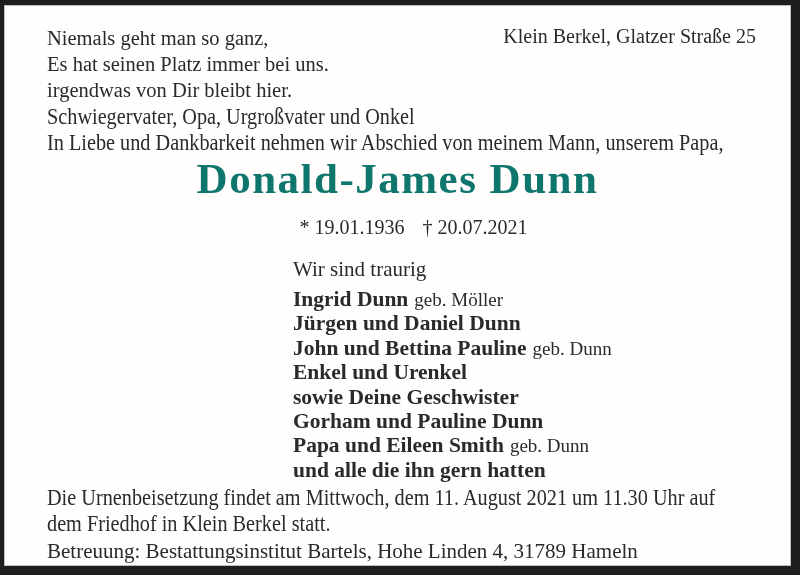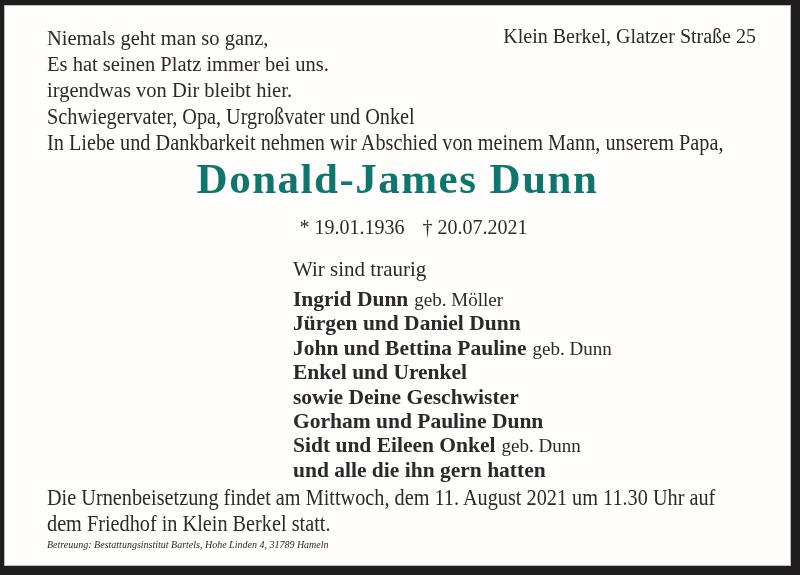--- a/index.html
+++ b/index.html
@@ -102,23 +102,22 @@
     font-size: 19px;
     margin-left: 6px;
   }
   .funeral {
     left: 42px;
     top: 479px;
   }
   .care {
     left: 42px;
     top: 533px;
-    font-size: 10px;
+    font-size: 21px;
     white-space: nowrap;
-    font-style: italic;
   }
 </style>
 </head>
 <body>
 
 <div class="paper">
 
   <div class="abs epigraph">
     <div>Niemals geht man so ganz,</div>
     <div>Es hat seinen Platz immer bei uns.</div>
@@ -140,21 +139,21 @@
 
   <div class="abs mourning-lead">Wir sind traurig</div>
 
   <div class="abs mourners">
     <div class="mourner-row"><span class="mourner-name">Ingrid Dunn</span><span class="mourner-suffix">geb. Möller</span></div>
     <div class="mourner-row"><span class="mourner-name">Jürgen und Daniel Dunn</span><span class="mourner-suffix"></span></div>
     <div class="mourner-row"><span class="mourner-name">John und Bettina Pauline</span><span class="mourner-suffix">geb. Dunn</span></div>
     <div class="mourner-row"><span class="mourner-name">Enkel und Urenkel</span><span class="mourner-suffix"></span></div>
     <div class="mourner-row"><span class="mourner-name">sowie Deine Geschwister</span><span class="mourner-suffix"></span></div>
     <div class="mourner-row"><span class="mourner-name">Gorham und Pauline Dunn</span><span class="mourner-suffix"></span></div>
-    <div class="mourner-row"><span class="mourner-name">Sidt und Eileen Onkel</span><span class="mourner-suffix">geb. Dunn</span></div>
+    <div class="mourner-row"><span class="mourner-name">Papa und Eileen Smith</span><span class="mourner-suffix">geb. Dunn</span></div>
     <div class="mourner-row"><span class="mourner-name">und alle die ihn gern hatten</span><span class="mourner-suffix"></span></div>
   </div>
 
   <div class="abs funeral">
     <div class="cond-line"><span class="cond">Die Urnenbeisetzung findet am Mittwoch, dem 11. August 2021 um 11.30 Uhr auf</span></div>
     <div class="cond-line"><span class="cond">dem Friedhof in Klein Berkel statt.</span></div>
   </div>
 
   <div class="abs care">Betreuung: Bestattungsinstitut Bartels, Hohe Linden 4, 31789 Hameln</div>
 

